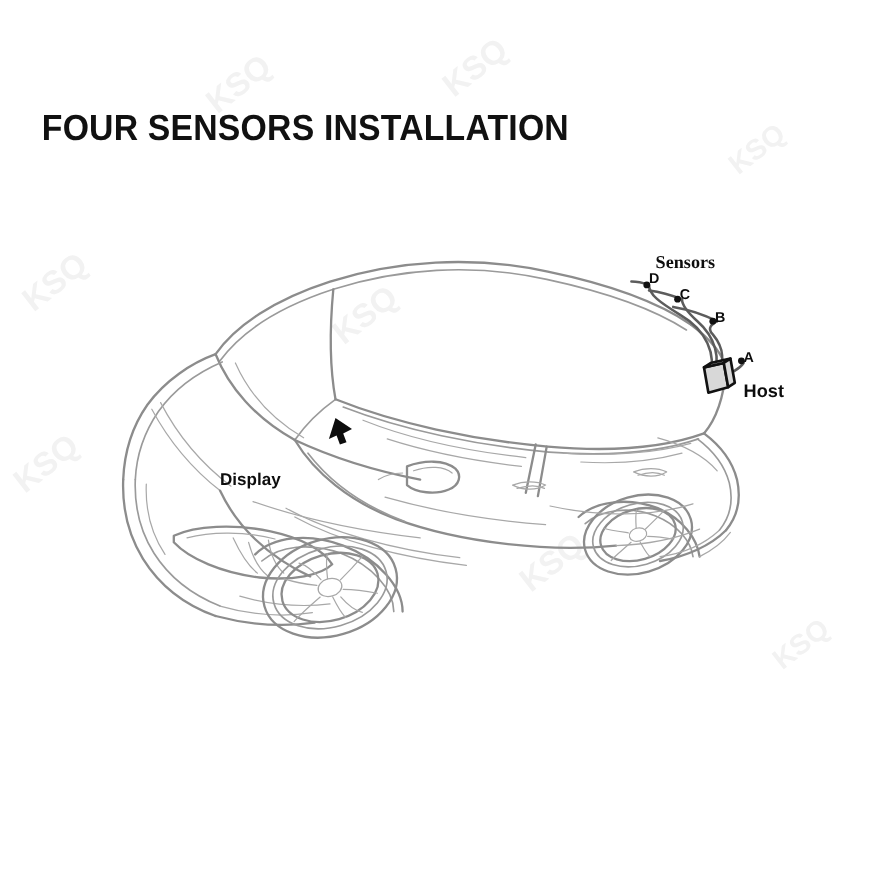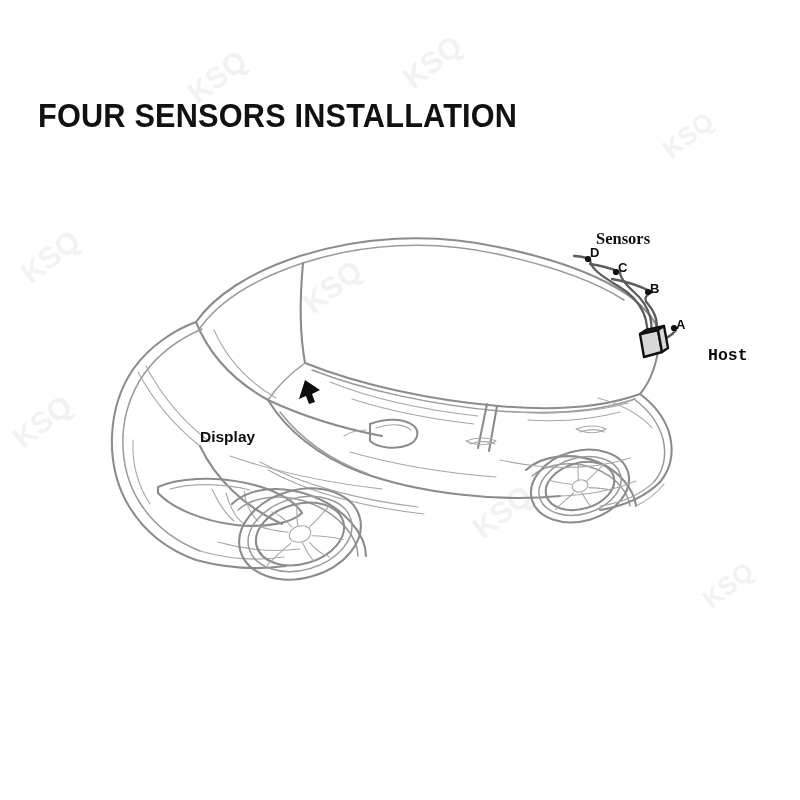--- a/index.html
+++ b/index.html
@@ -32,21 +32,21 @@
     font-size:22.5px;font-weight:400;color:#3c3c3c;
     line-height:31px;letter-spacing:0;
   }
 
   
   .dlabel{
     position:absolute;font-weight:700;color:#0d0d0d;
     white-space:nowrap;line-height:1;
   }
   #lbl-sensors{left:596px;top:231px;font-size:16.5px;font-family:Liberation Serif, serif;}
-  #lbl-host{left:708px;top:348px;font-size:16.5px;font-family:Liberation Mono, monospace;}
+  #lbl-host{left:676px;top:348px;font-size:16.5px;}
   #lbl-display{left:200px;top:385px;font-size:15.5px;margin-top:44px;}
   #lbl-a{left:676px;top:318px;font-size:13px;}
   #lbl-b{left:650px;top:282px;font-size:13px;}
   #lbl-c{left:618px;top:261px;font-size:13px;}
   #lbl-d{left:590px;top:246px;font-size:13px;}
 
   svg{position:absolute;left:0;top:0;width:800px;height:800px;}
   .ln{fill:none;stroke:#8c8c8c;stroke-width:2.1;stroke-linecap:round;stroke-linejoin:round;}
   .ln-t{fill:none;stroke:#9a9a9a;stroke-width:1.5;stroke-linecap:round;stroke-linejoin:round;}
   .ln-f{fill:none;stroke:#a8a8a8;stroke-width:1.1;stroke-linecap:round;stroke-linejoin:round;}

